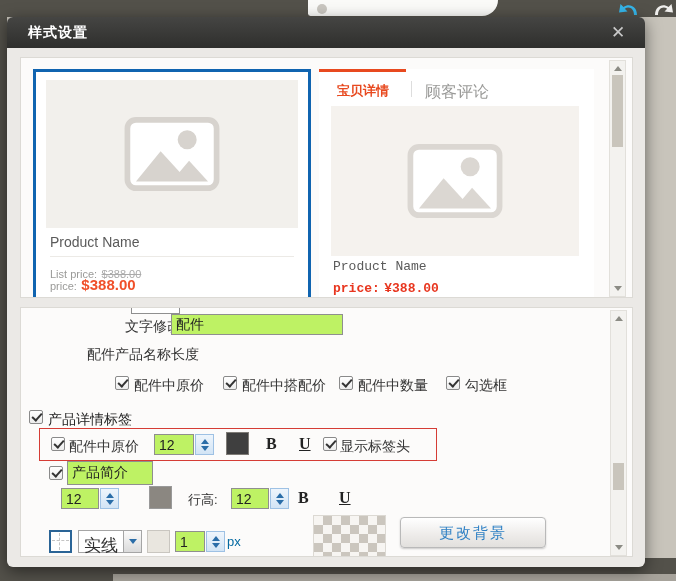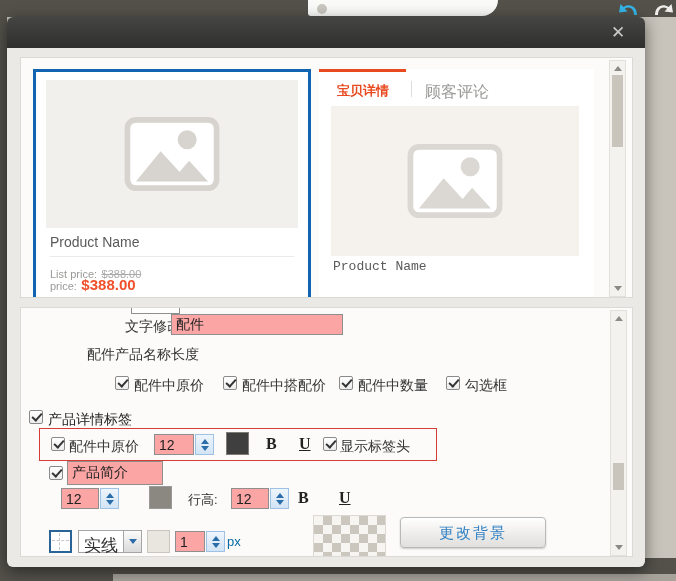--- a/index.html
+++ b/index.html
@@ -40,21 +40,21 @@
   .mono{font-family:"Liberation Mono","DejaVu Sans Mono",monospace;font-size:13px;color:#5a5a5a;}
   .mono-price{font-family:"Liberation Mono","DejaVu Sans Mono",monospace;font-size:13px;font-weight:bold;color:#e8361f;}
   
   .sbar{background:#f3f2ef;border:1px solid #e2e0db;box-sizing:border-box;}
   .sthumb{position:absolute;left:2px;width:11px;background:#c9c5bc;}
   .tri{width:0;height:0;position:absolute;left:4px;}
   .tri-up-g{border-left:4px solid transparent;border-right:4px solid transparent;border-bottom:5px solid #8b8b84;}
   .tri-dn-g{border-left:4px solid transparent;border-right:4px solid transparent;border-top:5px solid #8b8b84;}
   
   .lbl{font-size:14px;color:#333;line-height:16px;white-space:nowrap;}
-  .ti{border:1px solid #8f8f8f;background:#fca5a5;font:14px "Liberation Sans","DejaVu Sans",sans-serif;
+  .ti{border:1px solid #8f8f8f;background:#bef264;font:14px "Liberation Sans","DejaVu Sans",sans-serif;
       color:#222;padding:0 4px;box-sizing:border-box;}
   .cb{width:14px;height:14px;border:1px solid #8a8a8a;border-radius:2px;background:linear-gradient(#fff,#ececec);box-sizing:border-box;}
   .cb::after{content:"";position:absolute;left:2px;top:2px;width:8px;height:4px;
              border-left:2px solid #333;border-bottom:2px solid #333;transform:rotate(-48deg);}
   .spin{width:19px;border:1px solid #9ec1e4;background:linear-gradient(#eef5fc,#d2e4f5);box-sizing:border-box;
         display:flex;flex-direction:column;align-items:center;justify-content:center;gap:2px;}
   .tri-up-b{width:0;height:0;border-left:4px solid transparent;border-right:4px solid transparent;border-bottom:5px solid #2a6da8;}
   .tri-dn-b{width:0;height:0;border-left:4px solid transparent;border-right:4px solid transparent;border-top:5px solid #2a6da8;}
   .swatch{box-sizing:border-box;border:1px solid #7e7b76;}
   .btn-b{font-family:"Liberation Serif","DejaVu Serif",serif;font-weight:bold;font-size:16px;color:#222;}
@@ -88,20 +88,21 @@
   <svg class="abs" style="left:615px;top:1px" width="26" height="16" viewBox="0 0 24 16">
     <path d="M21 14 C21 5 13 2 7.5 6 L4.5 3 L3 11.5 L11.5 10.5 L8.8 7.8 C13 4.8 18 7.5 18 14 Z" fill="#35b5e9"></path>
   </svg>
   <svg class="abs" style="left:651px;top:1px" width="26" height="16" viewBox="0 0 24 16">
     <path d="M3 14 C3 5 11 2 16.5 6 L19.5 3 L21 11.5 L12.5 10.5 L15.2 7.8 C11 4.8 6 7.5 6 14 Z" fill="#efeeec"></path>
   </svg>
 
   <div class="abs dialog">
 
     <div class="abs dlg-header">
+      <div class="abs dlg-title">样式设置</div>
       <div class="abs dlg-close">✕</div>
     </div>
 
     <div class="abs panel panel-top">
 
       <div class="abs card-left">
         <div class="abs ph" style="left:10px;top:8px;width:252px;height:148px">
           <svg width="96" height="74" viewBox="0 0 100 78">
             <rect x="3" y="3" width="94" height="72" rx="9" fill="#fff" stroke="#d7d3ce" stroke-width="6"></rect>
             <circle cx="66" cy="24" r="10" fill="#d7d3ce"></circle>
@@ -130,20 +131,24 @@
         <div class="abs tab-div" style="left:92px;top:12px"></div>
         <div class="abs tab-idle" style="left:106px;top:13px">顾客评论</div>
         <div class="abs ph ph2" style="left:12px;top:37px;width:248px;height:150px">
           <svg width="96" height="74" viewBox="0 0 100 78">
             <rect x="3" y="3" width="94" height="72" rx="9" fill="#fff" stroke="#dbd7d2" stroke-width="6"></rect>
             <circle cx="66" cy="24" r="10" fill="#dbd7d2"></circle>
             <polygon points="12,68 38,36 58,58 68,46 88,68" fill="#dbd7d2"></polygon>
           </svg>
         </div>
         <div class="abs mono" style="left:14px;top:190px">Product Name</div>
+        <div class="abs" style="left:14px;top:209px">
+          <span class="mono-price">price:</span>
+          <span class="mono-price">¥388.00</span>
+        </div>
       </div>
 
       <div class="abs sbar" style="left:588px;top:2px;width:17px;height:237px">
         <div class="tri tri-up-g" style="top:5px"></div>
         <div class="sthumb" style="top:14px;height:72px"></div>
         <div class="tri tri-dn-g" style="bottom:5px"></div>
       </div>
     </div>
 
     <div class="abs panel panel-bottom">
@@ -175,21 +180,21 @@
         <div class="tri-up-b"></div>
         <div class="tri-dn-b"></div>
       </div>
       <div class="abs swatch" style="left:205px;top:124px;width:23px;height:23px;background:#3f3f3f"></div>
       <div class="abs btn-b" style="left:245px;top:127px">B</div>
       <div class="abs btn-u" style="left:278px;top:127px">U</div>
       <div class="abs cb" style="left:302px;top:129px"></div>
       <div class="abs lbl" style="left:319px;top:130px">显示标签头</div>
 
       <div class="abs cb" style="left:28px;top:158px"></div>
-      <input class="abs ti" style="left: 46px; top: 153px; width: 96px; height: 24px;" value="产品简介">
+      <input class="abs ti" style="left: 46px; top: 153px; width: 86px; height: 24px;" value="产品简介">
 
       <input class="abs ti" style="left: 40px; top: 180px; width: 38px; height: 21px;" value="12">
       <div class="abs spin" style="left:79px;top:180px;height:21px">
         <div class="tri-up-b"></div>
         <div class="tri-dn-b"></div>
       </div>
       <div class="abs swatch" style="left:128px;top:178px;width:23px;height:23px;background:#8b8781;border-color:#999"></div>
       <div class="abs lbl" style="left:167px;top:184px;font-size:13px">行高:</div>
       <input class="abs ti" style="left: 210px; top: 180px; width: 38px; height: 21px;" value="12">
       <div class="abs spin" style="left:249px;top:180px;height:21px">

